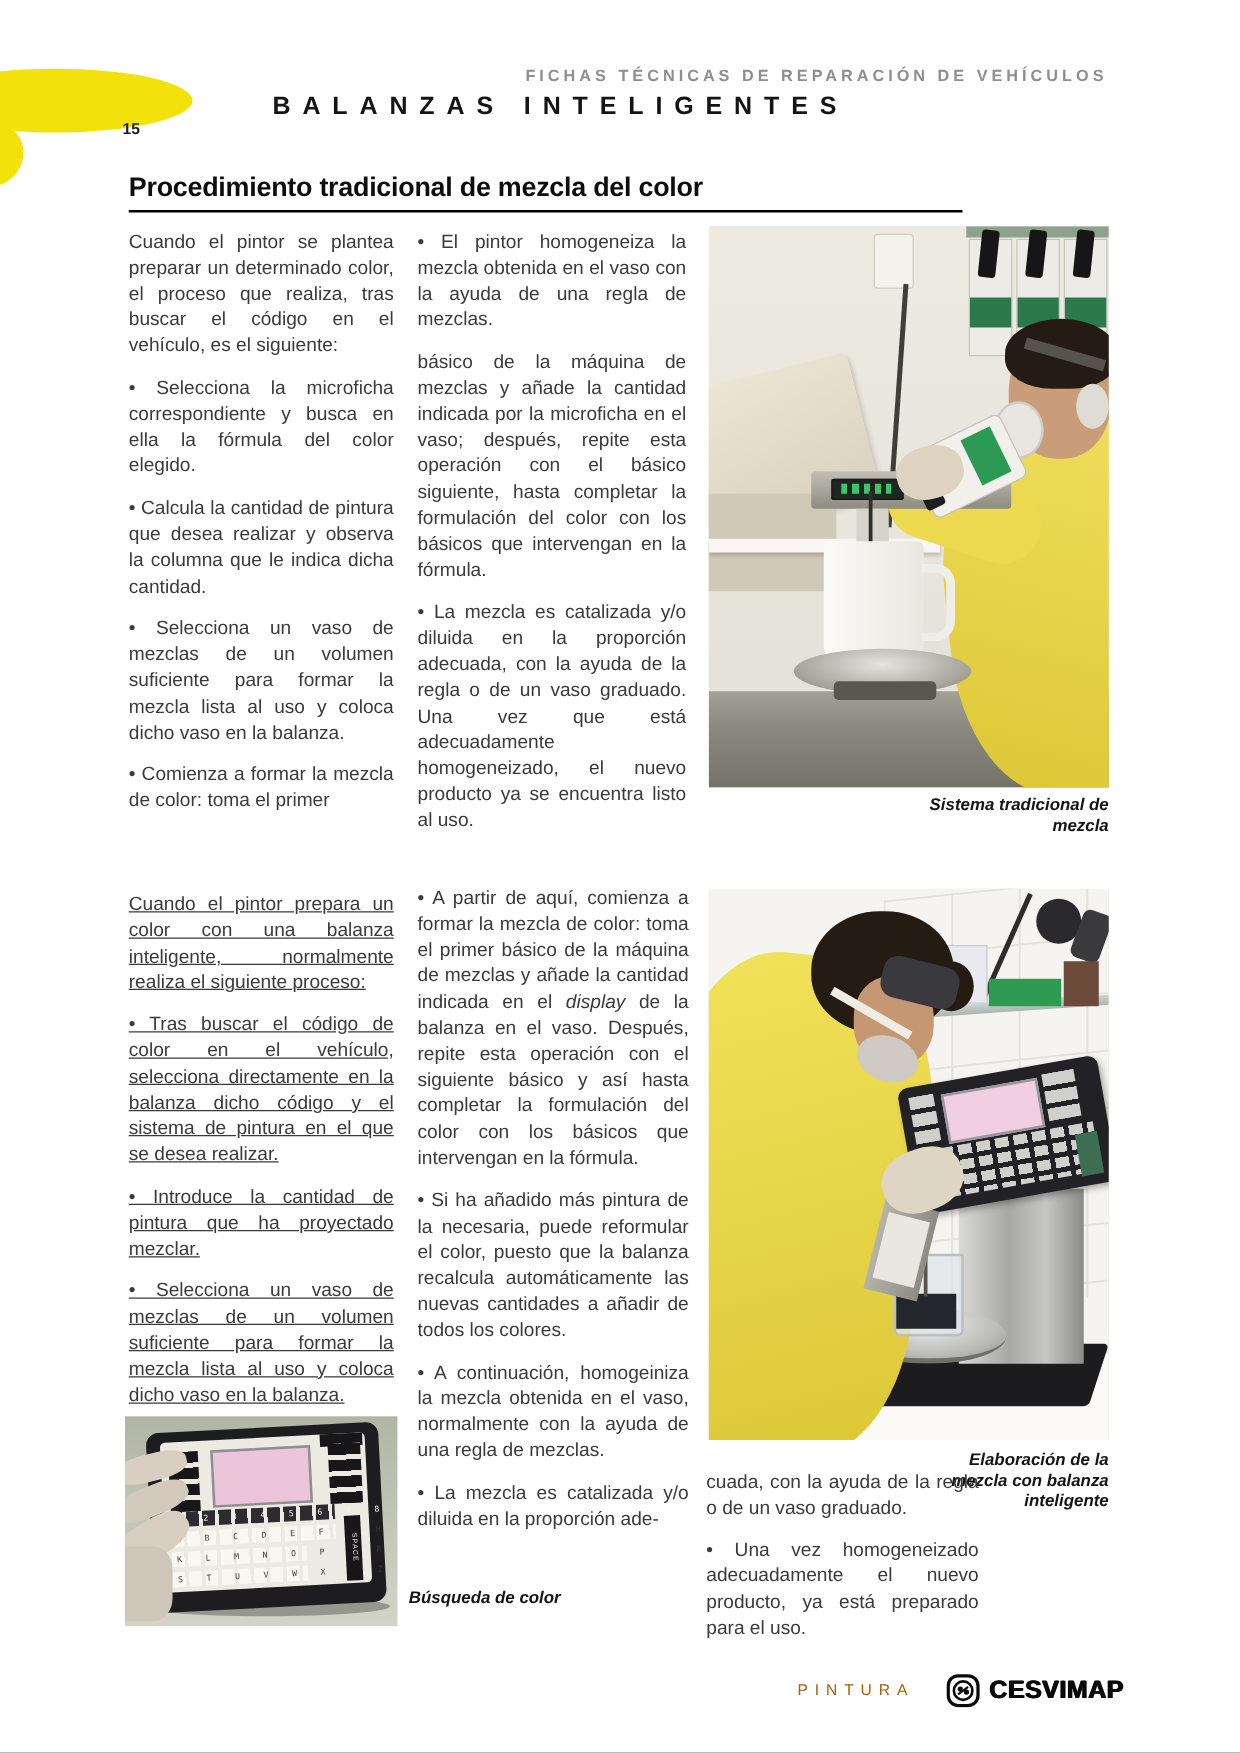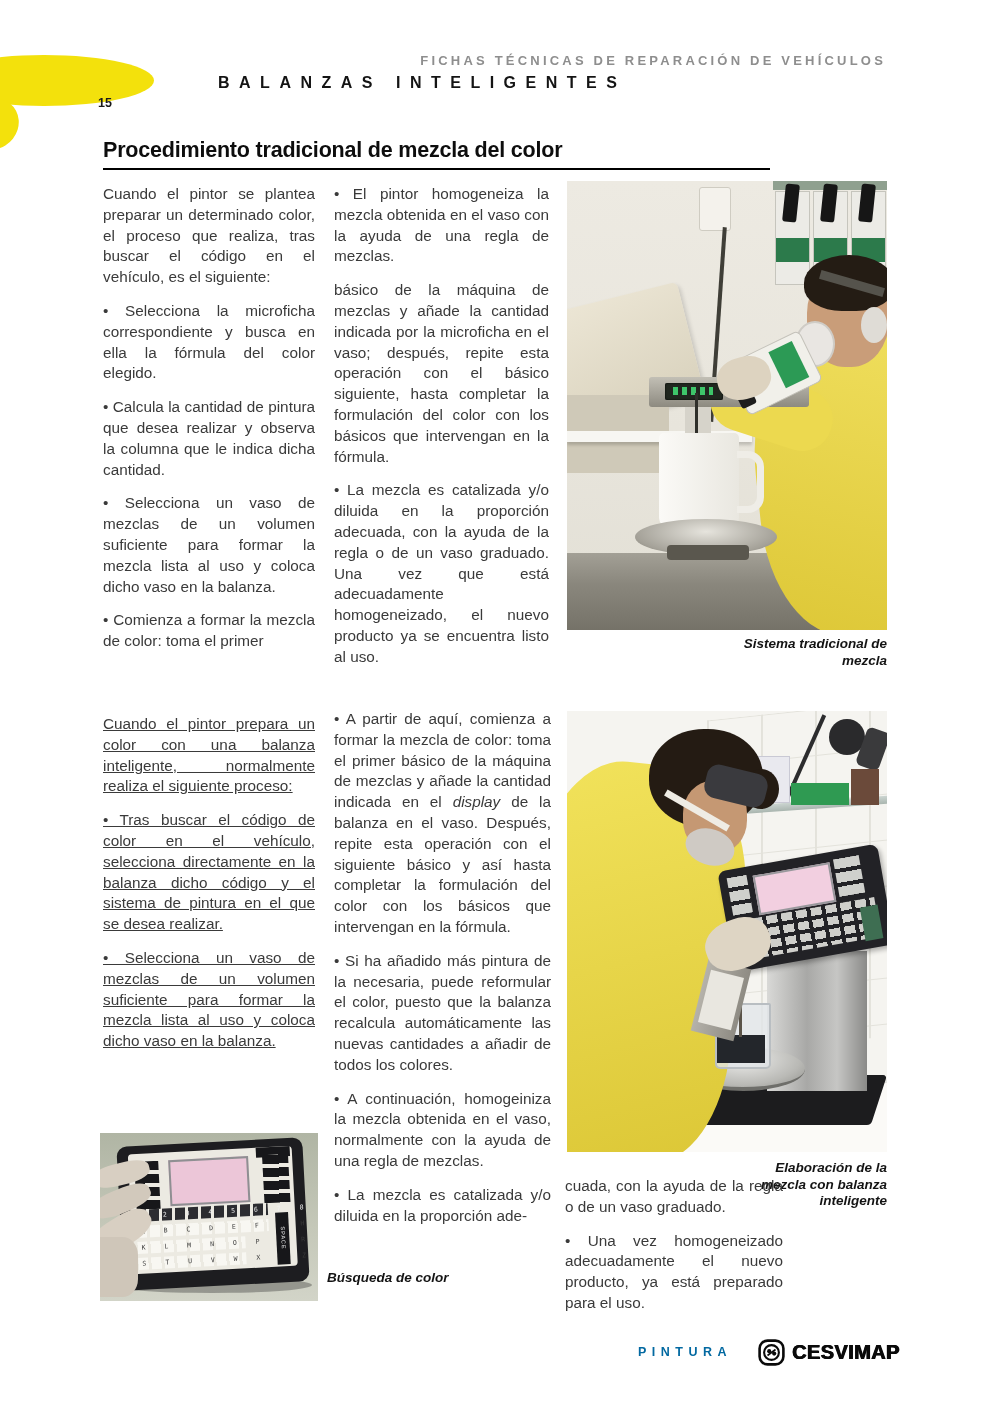--- a/index.html
+++ b/index.html
@@ -4,21 +4,21 @@
 <style>
   html,body{margin:0;padding:0;background:#888;}
   .page{position:relative;width:992px;height:1402px;background:#ffffff;overflow:hidden;
         font-family:"Liberation Sans",sans-serif;color:#353535;}
 
   
   .page-tab{position:absolute;left:-66px;top:55px;width:220px;height:51px;background:#F3E10C;border-radius:50%;}
   .page-num{position:absolute;left:164px;top:13px;font-size:12.5px;font-weight:bold;color:#1a1a1a;margin-top:28px;}
   .tab-sliver{position:absolute;left:-30px;top:98px;width:48px;height:52px;background:#F3E10C;border-radius:50%;transform:rotate(38deg);}
   .hdr1{position:absolute;top:53px;right:106px;font-size:13px;font-weight:bold;letter-spacing:3.2px;color:#8E8E8E;white-space:nowrap;}
-  .hdr2{position:absolute;top:74px;left:218px;font-size:16px;font-weight:bold;letter-spacing:9.5px;color:#141414;white-space:nowrap;}
+  .hdr2{position:absolute;top:74px;left:218px;font-size:20px;font-weight:bold;letter-spacing:9.5px;color:#141414;white-space:nowrap;}
 
   
   .sec-title{position:absolute;left:103px;margin:0;font-size:21.5px;font-weight:bold;color:#0d0d0d;
              border-bottom:2.5px solid #000;padding-bottom:5px;letter-spacing:-0.2px;}
   .sec1-title{top:138px;width:667px;}
   .sec2-title{top:660px;width:672px;}
 
   
   .col{position:absolute;font-size:15.3px;line-height:20.8px;text-align:justify;color:#3a3a3a;}
   .col p{margin:0 0 13px 0;}
@@ -30,21 +30,21 @@
   .it{font-style:italic;}
 
   
   .cap{position:absolute;font-size:13.5px;font-weight:bold;font-style:italic;line-height:16.5px;color:#141414;}
   .cap1{left:700px;top:636px;width:187px;text-align:right;}
   .cap2{left:727px;top:1160px;width:160px;text-align:right;}
   .cap3{left:327px;top:1270px;width:130px;text-align:left;}
 
   
   .footer{position:absolute;top:1337px;left:638px;height:30px;display:flex;align-items:center;}
-  .f-cat{font-size:12.5px;font-weight:bold;letter-spacing:5.5px;color:#0369a1;margin-right:26px;}
+  .f-cat{font-size:12.5px;font-weight:normal;letter-spacing:5.5px;color:#a16207;margin-right:26px;}
   .f-logo{width:27px;height:27px;margin-right:7px;}
   .f-brand{font-size:20px;font-weight:bold;letter-spacing:0.4px;color:#0a0a0a;
            text-shadow:0.7px 0 0 #0a0a0a,-0.4px 0 0 #0a0a0a;}
 
   
   .photo{position:absolute;overflow:hidden;background:#e8e5dc;}
   .photo *{position:absolute;}
   .photo1{left:567px;top:181px;width:320px;height:449px;}
   .photo2{left:567px;top:711px;width:320px;height:441px;}
   .photo3{left:100px;top:1133px;width:218px;height:168px;}
@@ -213,20 +213,21 @@
     <div class="p1-handle"></div>
     <div class="p1-plate"></div>
     <div class="p1-foot"></div>
   </div>
   <div class="cap cap1">Sistema tradicional de mezcla</div>
 
 
   <div class="col s2c1">
     <p>Cuando el pintor prepara un color con una balanza inteligente, normalmente realiza el siguiente proceso:</p>
     <p>• Tras buscar el código de color en el vehículo, selecciona directamente en la balanza dicho código y el sistema de pintura en el que se desea realizar.</p>
+    <p>• Introduce la cantidad de pintura que ha proyectado mezclar.</p>
     <p>• Selecciona un vaso de mezclas de un volumen suficiente para formar la mezcla lista al uso y coloca dicho vaso en la balanza.</p>
   </div>
 
   <div class="col s2c2">
     <p><span>• A partir de aquí, comienza a formar la mezcla de color: toma el primer básico de la máquina de mezclas y añade la cantidad indicada en el </span><span class="it">display</span><span> de la balanza en el vaso. Después, repite esta operación con el siguiente básico y así hasta completar la formulación del color con los básicos que intervengan en la fórmula.</span></p>
     <p>• Si ha añadido más pintura de la necesaria, puede reformular el color, puesto que la balanza recalcula automáticamente las nuevas cantidades a añadir de todos los colores.</p>
     <p>• A continuación, homogeiniza la mezcla obtenida en el vaso, normalmente con la ayuda de una regla de mezclas.</p>
     <p>• La mezcla es catalizada y/o diluida en la proporción ade-</p>
   </div>
 

